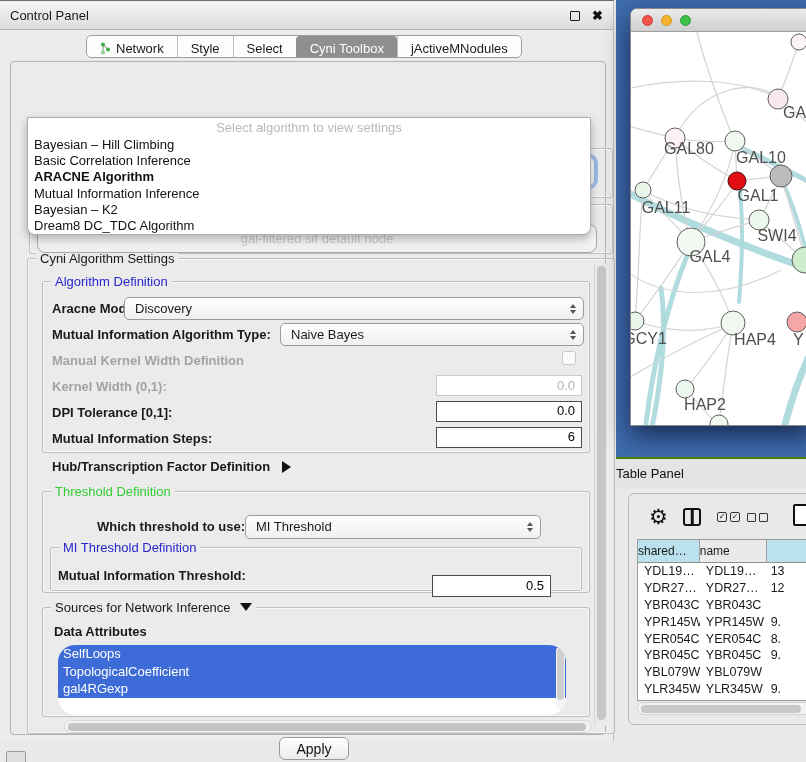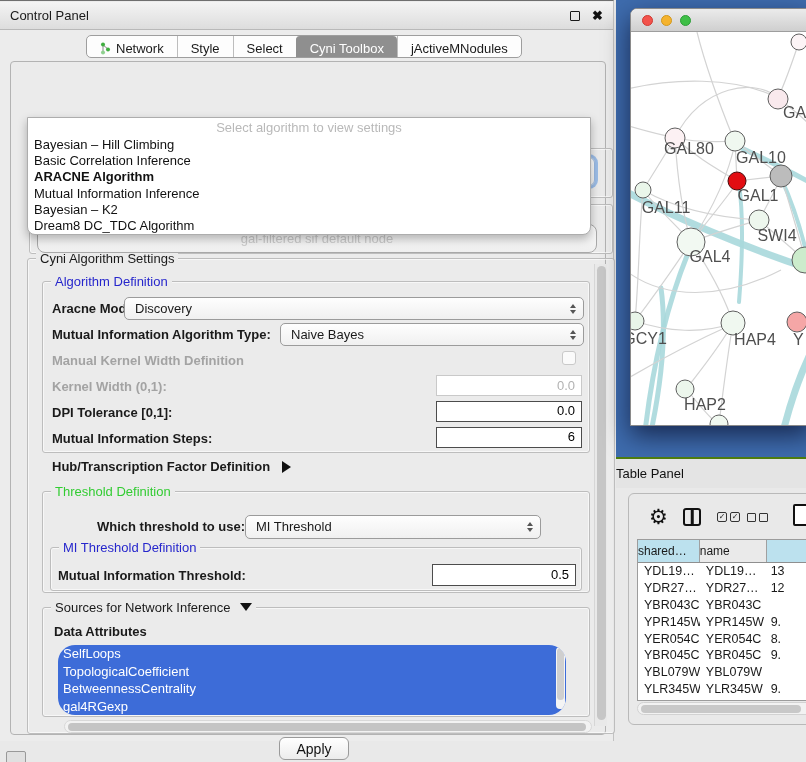--- a/index.html
+++ b/index.html
@@ -246,34 +246,33 @@
           <span>MI Threshold</span>
           <span class="stepper">
               <i class="up"></i>
               <i class="down"></i>
             </span>
         </div>
         <div class="groupbox" style="left:22px; top:288px; width:532px; height:44px;text-decoration:underline;">
           <span class="legend blue">MI Threshold Definition</span>
         </div>
         <label class="b" style="left:30px; top:309px;">Mutual Information Threshold:</label>
-        <div class="tfield en" style="left:404px; top:305px; width:144px; height:22px; line-height:19px;">0.5</div>
+        <div class="tfield en" style="left:404px; top:316px; width:119px; height:22px; line-height:19px;">0.5</div>
 
         <div class="groupbox" style="left:14px; top:348px; width:548px; height:110px;">
           <span class="legend">
             <span>Sources for Network Inference</span>
             <span class="tri-down"></span>
           </span>
         </div>
         <label class="b" style="left:26px; top:365px;">Data Attributes</label>
         <div class="attr-list">
           <div id="attr-items">
               <div class="attr-item">SelfLoops</div>
               <div class="attr-item">TopologicalCoefficient</div>
-              <div class="attr-item">BetweennessCentrality</div>
               <div class="attr-item">gal4RGexp</div>
             </div>
           <div class="attr-vscroll">
             <div class="attr-vthumb"></div>
           </div>
         </div>
 
         <div class="hscroll">
           <div class="hthumb"></div>
         </div>

